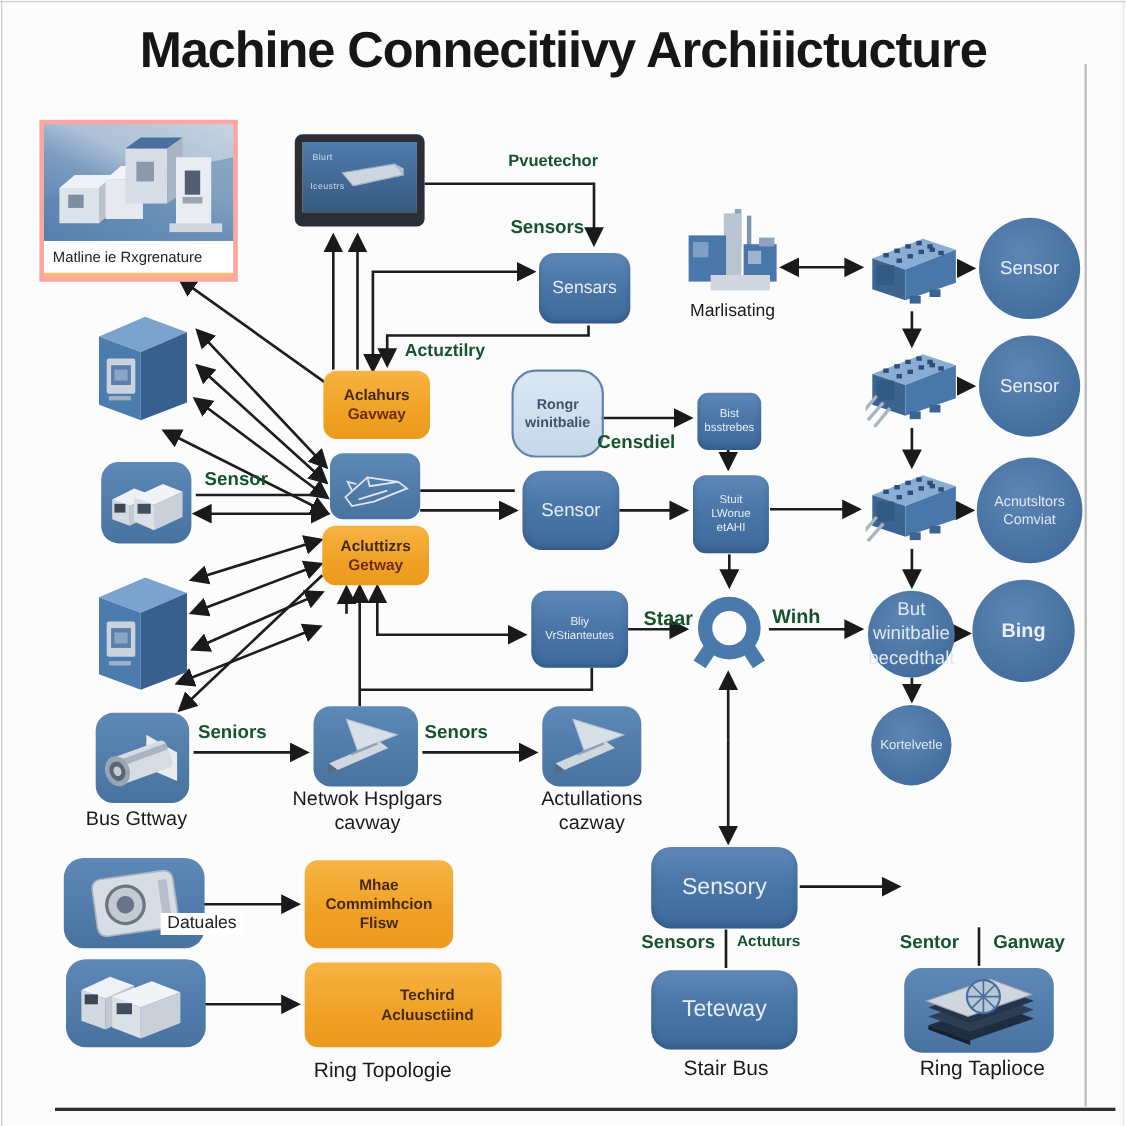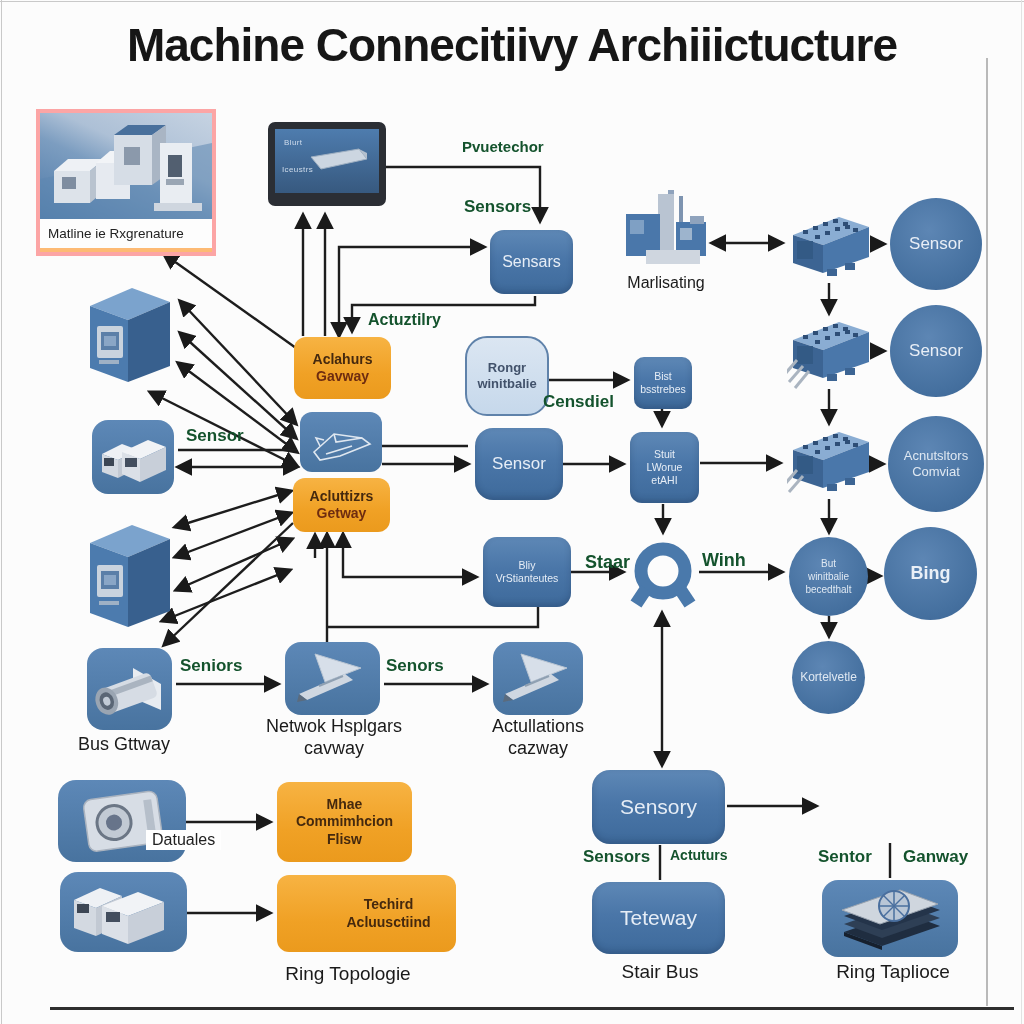--- a/index.html
+++ b/index.html
@@ -233,21 +233,21 @@
   <div class="node circle" style="left:890px;top:198px;width:92px;height:92px;font-size:17px;color:#e8eef6;">
     <span>Sensor</span>
   </div>
   <div class="node circle" style="left:890px;top:305px;width:92px;height:92px;font-size:17px;color:#e8eef6;">
     <span>Sensor</span>
   </div>
   <div class="node circle" style="left:888px;top:416px;width:96px;height:96px;font-size:13px;color:#dfe8f2;">
     <span>Acnutsltors</span>
     <span>Comviat</span>
   </div>
-  <div class="node circle" style="left:789px;top:537px;width:79px;height:79px;font-size:10px;color:#dfe8f2;line-height:1.3;">
+  <div class="node circle" style="left:789px;top:537px;width:79px;height:79px;font-size:17px;color:#dfe8f2;line-height:1.3;">
     <span>But</span>
     <span>winitbalie</span>
     <span>becedthalt</span>
   </div>
   <div class="node circle" style="left:884px;top:527px;width:93px;height:93px;font-size:18px;font-weight:700;color:#eaf0f7;">
     <span>Bing</span>
   </div>
   <div class="node circle" style="left:792px;top:641px;width:73px;height:73px;font-size:12px;color:#dfe8f2;">
     <span>Kortelvetle</span>
   </div>

